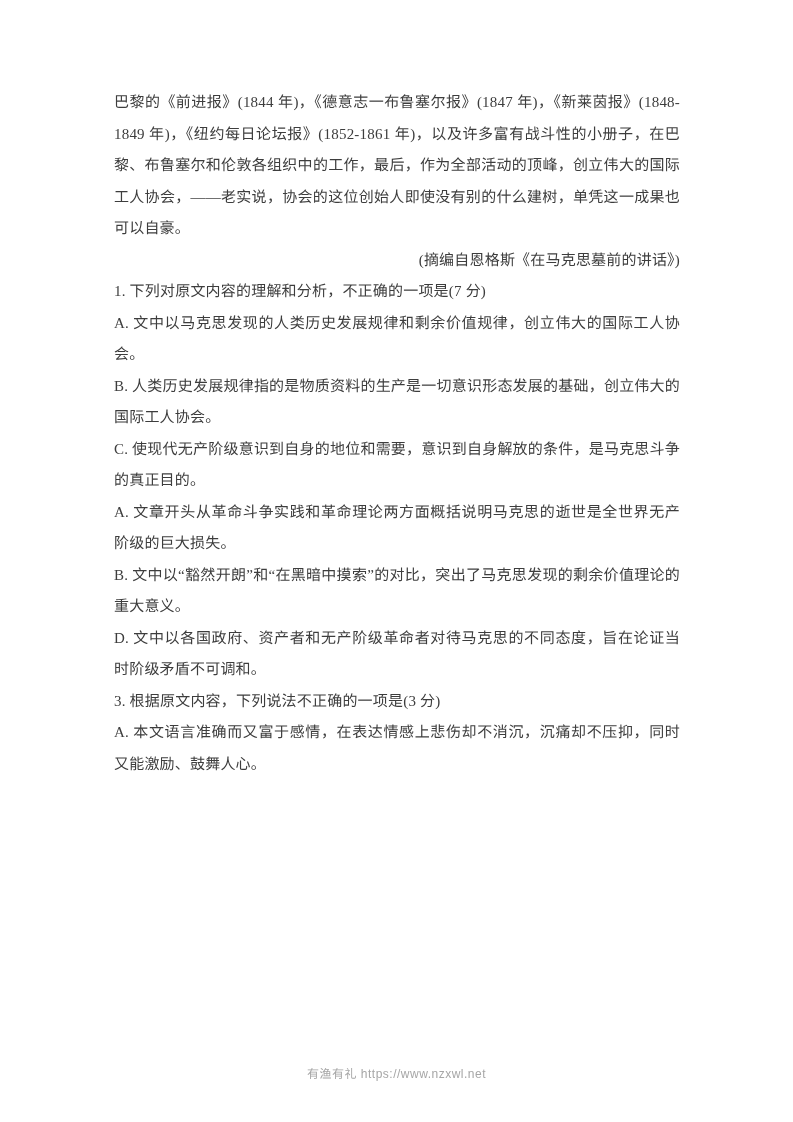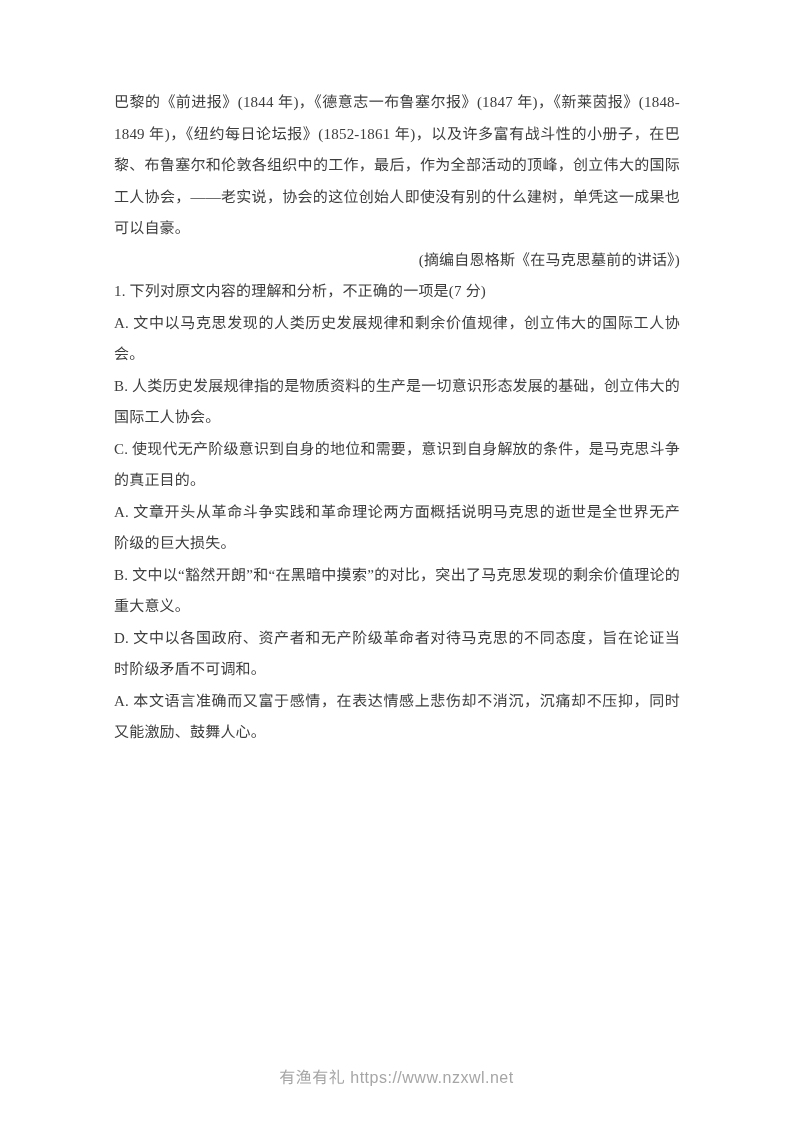--- a/index.html
+++ b/index.html
@@ -36,21 +36,21 @@
   p.attribution {
     text-align: right;
   }
   .footer {
     position: absolute;
     left: 0;
     right: 0;
     top: 1064px;
     text-align: center;
     font-family: "Liberation Sans", "DejaVu Sans", sans-serif;
-    font-size: 16px;
+    font-size: 12px;
     color: #a6a6a6;
     letter-spacing: 0.5px;
   }
 </style>
 </head>
 <body>
 
 <div class="page">
 
   <div class="content">
@@ -62,20 +62,21 @@
 
     <p>1. 下列对原文内容的理解和分析，不正确的一项是(7 分)</p>
     <p>A. 文中以马克思发现的人类历史发展规律和剩余价值规律，创立伟大的国际工人协会。</p>
     <p>B. 人类历史发展规律指的是物质资料的生产是一切意识形态发展的基础，创立伟大的国际工人协会。</p>
     <p>C. 使现代无产阶级意识到自身的地位和需要，意识到自身解放的条件，是马克思斗争的真正目的。</p>
 
     <p>A. 文章开头从革命斗争实践和革命理论两方面概括说明马克思的逝世是全世界无产阶级的巨大损失。</p>
     <p>B. 文中以“豁然开朗”和“在黑暗中摸索”的对比，突出了马克思发现的剩余价值理论的重大意义。</p>
     <p>D. 文中以各国政府、资产者和无产阶级革命者对待马克思的不同态度，旨在论证当时阶级矛盾不可调和。</p>
 
+    <p>3. 根据原文内容，下列说法不正确的一项是(3 分)</p>
     <p>A. 本文语言准确而又富于感情，在表达情感上悲伤却不消沉，沉痛却不压抑，同时又能激励、鼓舞人心。</p>
 
   </div>
 
   <div class="footer">
     <span>有渔有礼 https://www.nzxwl.net</span>
   </div>
 
 </div>
 

